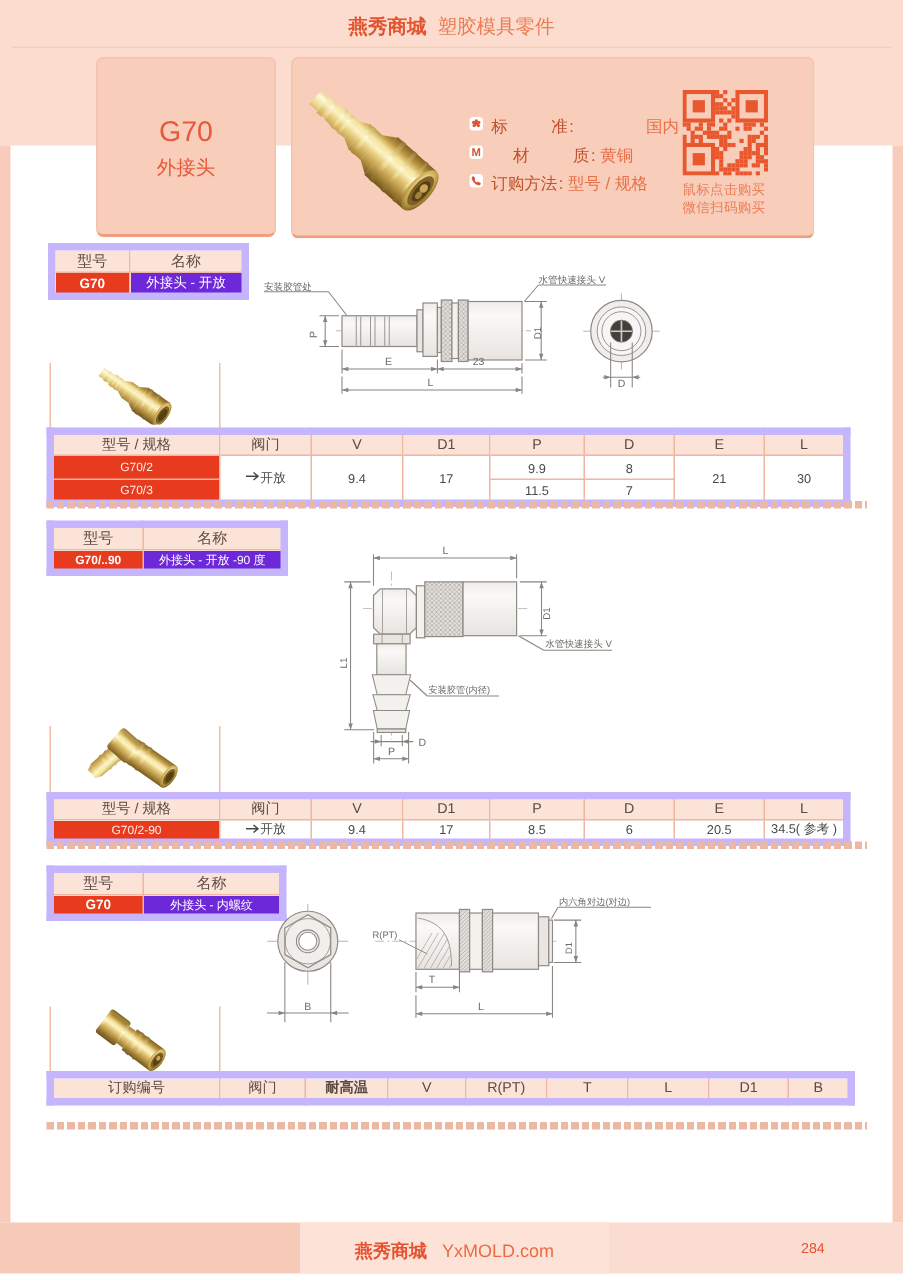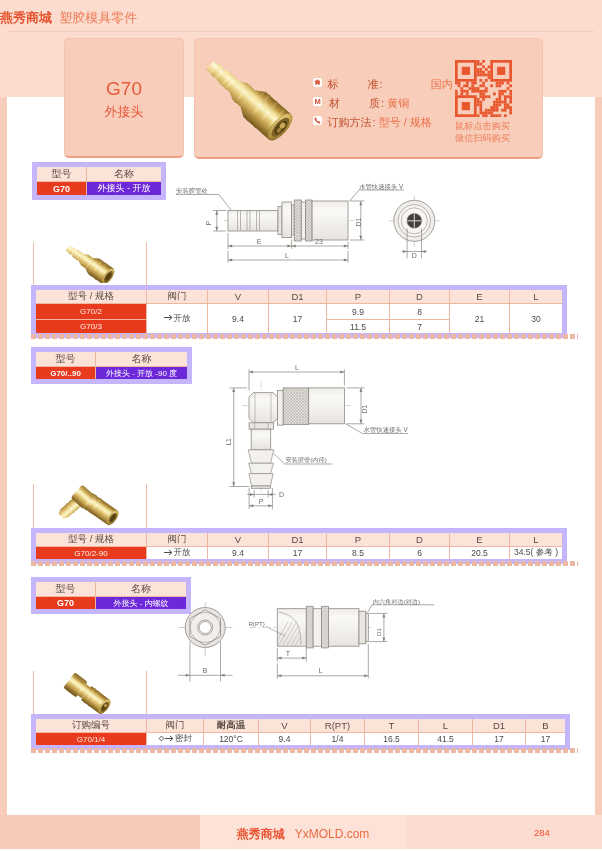--- a/index.html
+++ b/index.html
@@ -20,21 +20,21 @@
 </head>
 <body>
 <div id="page">
 
 <div class="abs" style="left:0;top:0;width:602px;height:97px;background:#FBDCCE;"></div>
 
 <div class="abs" style="left:0;top:97px;width:7px;height:718px;background:#F8CCBA;"></div>
 
 <div class="abs" style="left:595px;top:97px;width:7px;height:718px;background:#F8CCBA;"></div>
 
-<div class="abs" style="left:0;top:9px;width:602px;font-size:13px;">
+<div class="abs" style="left:0;top:9px;width:602px;text-align:center;font-size:13px;">
 <span style="color:#E4532D;font-weight:bold;">燕秀商城</span><span style="color:#ED7B55;">&nbsp;&nbsp;塑胶模具零件</span>
 </div>
 
 <div class="abs" style="left:8px;top:31px;width:586px;height:1px;background:#F6CBB8;"></div>
 
 <div class="abs" style="left:64px;top:38px;width:118px;height:117px;background:#F8CDBA;border:1px solid #F5C2AD;border-bottom:2px solid #EF9F7F;border-radius:5px;"></div>
 
 <div class="abs" style="left:64px;top:78px;width:120px;text-align:center;font-size:19px;color:#E8583B;">G70</div>
 
 <div class="abs" style="left:64px;top:103px;width:120px;text-align:center;font-size:13px;color:#E8583B;">外接头</div>
@@ -102,21 +102,21 @@
           <circle cx="5.9" cy="5.7" r="1.1"></circle>
           <circle cx="4.5" cy="4.4" r="1.3"></circle>
         </g>
       </svg>
     </div>
 
 <div class="abs" style="left:327.5px;top:77px;width:220px;font-size:11px;color:#C1512F;">标<span style="margin-left:29px;">准</span><span style="margin-left:1px;">:&nbsp;</span><span style="color:#E87048;margin-left:45px;">国内</span></div>
 
 <div class="abs" style="left:313px;top:97px;width:9px;height:9px;background:#fff;border-radius:2.5px;color:#D85437;font-size:7.5px;line-height:9px;text-align:center;font-weight:bold;">M</div>
 
-<div class="abs" style="left:329px;top:96px;width:220px;font-size:11px;color:#C1512F;">材<span style="margin-left:29px;">质</span><span style="margin-left:1px;">:&nbsp;</span><span style="color:#E87048;">黄铜</span></div>
+<div class="abs" style="left:342px;top:96px;width:220px;font-size:11px;color:#C1512F;">材<span style="margin-left:29px;">质</span><span style="margin-left:1px;">:&nbsp;</span><span style="color:#E87048;">黄铜</span></div>
 
 <div class="abs" style="left:313px;top:115.5px;width:9px;height:9px;background:#fff;border-radius:2.5px;">
       <svg style="display:block" width="9" height="9" viewBox="0 0 9 9">
         <path d="M2.2,1.6 C2.6,1.4 3.1,1.6 3.3,2.1 L3.7,3.0 C3.85,3.4 3.7,3.8 3.4,4.0 C3.7,4.8 4.2,5.3 5.0,5.6 C5.2,5.3 5.6,5.15 6.0,5.3 L6.9,5.7 C7.4,5.9 7.6,6.4 7.4,6.8 C7.2,7.3 6.7,7.6 6.2,7.5 C3.9,7.1 1.9,5.1 1.5,2.8 C1.4,2.3 1.7,1.8 2.2,1.6 Z" fill="#D85437"></path>
       </svg>
     </div>
 
 <div class="abs" style="left:327.5px;top:114.5px;width:220px;font-size:11px;color:#C1512F;">订购方法<span style="margin-left:1px;">:&nbsp;</span><span style="color:#E87048;">型号 / 规格</span></div>
 
 <div class="abs" id="qr" style="left:455px;top:60px;width:57px;height:57px;"><svg width="57" height="57" viewBox="0 0 57 57">
@@ -780,35 +780,20 @@
           <td class="hdc" style="font-size:9.5px;">订购编号</td>
           <td class="hdc" style="font-size:9.5px;">阀门</td>
           <td class="hdc" style="font-size:9.5px;font-weight:bold;">耐高温</td>
           <td class="hdc" style="font-size:9.5px;">V</td>
           <td class="hdc" style="font-size:9.5px;">R(PT)</td>
           <td class="hdc" style="font-size:9.5px;">T</td>
           <td class="hdc" style="font-size:9.5px;">L</td>
           <td class="hdc" style="font-size:9.5px;">D1</td>
           <td class="hdc" style="font-size:9.5px;">B</td>
         </tr>
-<tr style="height:15px;">
-          <td class="redn" style="font-size:8px;">G70/1/4</td>
-          <td><svg width="7" height="7" style="vertical-align:-0.5px;">
-              <rect x="1.8" y="1.8" width="3.4" height="3.4" fill="none" stroke="#4A4A4A" stroke-width="0.9" transform="rotate(45 3.5 3.5)"></rect>
-            </svg><svg width="10" height="7" style="vertical-align:-0.5px;">
-              <path d="M0,3.5 H7.5 M5,1 L8,3.5 L5,6" stroke="#4A4A4A" stroke-width="1" fill="none"></path>
-            </svg>密封</td>
-          <td>120°C</td>
-          <td>9.4</td>
-          <td>1/4</td>
-          <td>16.5</td>
-          <td>41.5</td>
-          <td>17</td>
-          <td>17</td>
-        </tr>
 </tbody>
     </table>
 
 <div class="dash abs" style="left:31px;top:748px;width:547px;"></div>
 
 <div class="abs" style="left:0;top:815px;width:200px;height:34px;background:#F7C9B7;"></div>
 
 <div class="abs" style="left:200px;top:815px;width:402px;height:34px;background:#FBDCD0;"></div>
 
 <div class="abs" style="left:200px;top:815px;width:206px;height:34px;background:#FCE2D7;"></div>

